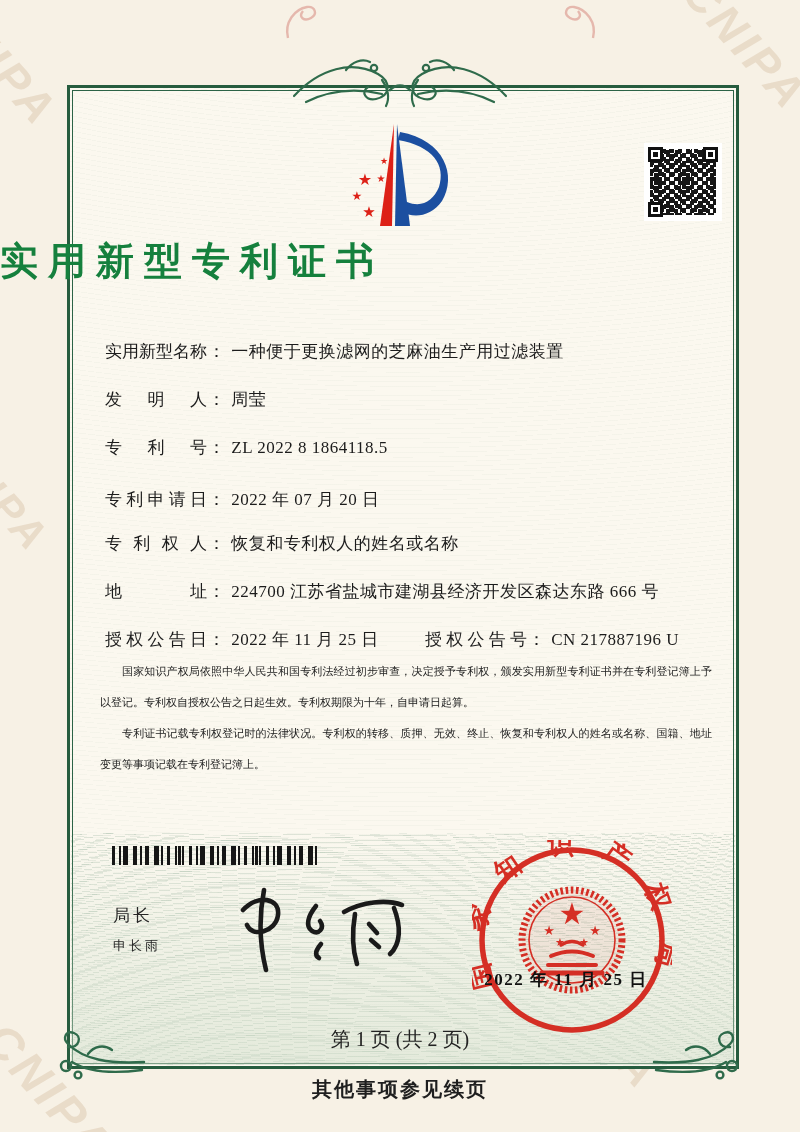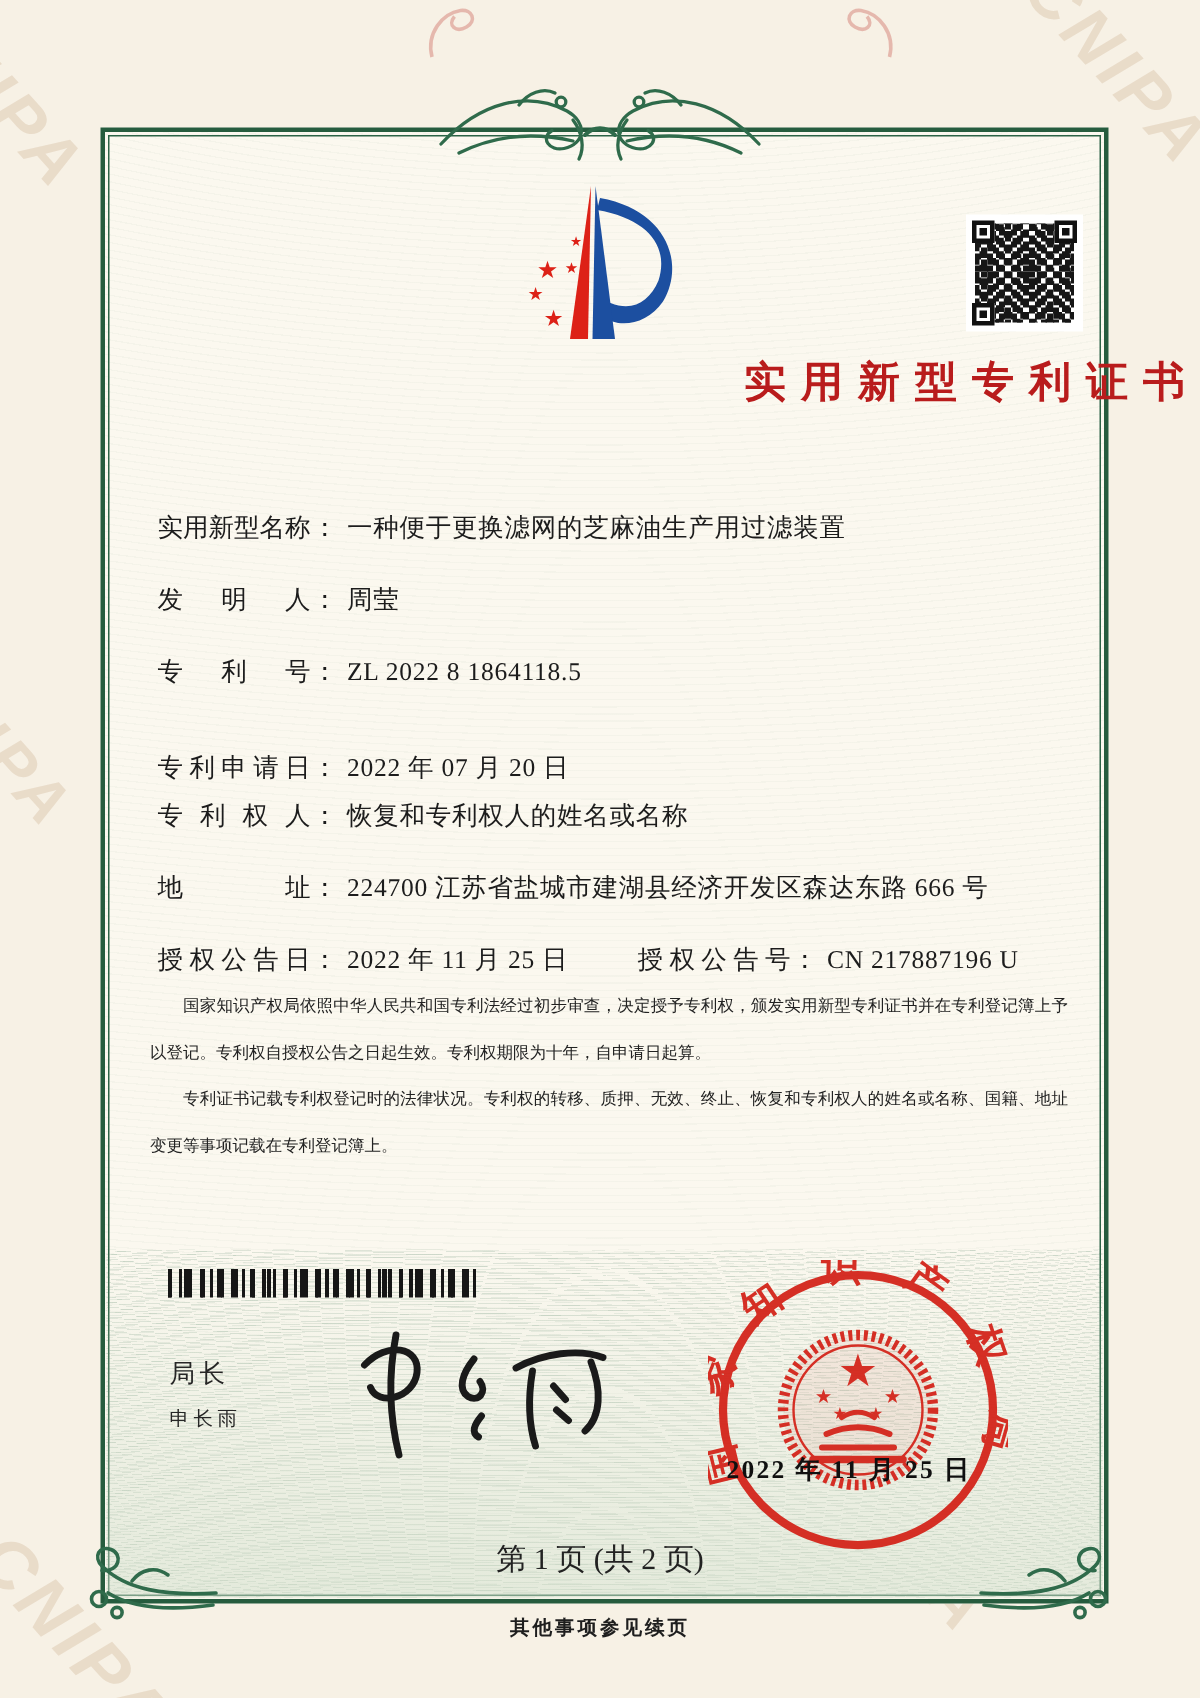--- a/index.html
+++ b/index.html
@@ -41,22 +41,22 @@
   .logo{position:absolute;left:333px;top:118px;}
   .qr{position:absolute;left:644px;top:143px;width:66px;height:66px;background:#fff;padding:6px;}
   .qr-body{position:relative;width:100%;height:100%;
      background:
        repeating-conic-gradient(#161616 0% 25%, transparent 25% 50%) 0px 0px/8px 8px,
        repeating-conic-gradient(#161616 0% 25%, transparent 25% 50%) 3px 5px/11px 9px;}
   .fq{position:absolute;width:15px;height:15px;border:3px solid #111;background:#fff;box-sizing:border-box;}
   .fq::after{content:"";position:absolute;inset:2px;background:#111;}
   .fq.tl{left:-2px;top:-2px;} .fq.tr{right:-2px;top:-2px;} .fq.bl{left:-2px;bottom:-2px;}
 
-  .title{position:absolute;left:0;right:0;top:236px;text-align:right;
-         font-size:28px;font-weight:700;color:#b91c1c;letter-spacing:10px;}
+  .title{position:absolute;left:0;right:0;top:236px;text-align:left;
+         font-size:38px;font-weight:700;color:#15803d;letter-spacing:10px;}
 
   
   .fields{position:absolute;left:105px;top:340px;width:560px;font-size:17px;color:#1c1c1c;}
   .frow{position:absolute;left:0;height:26px;white-space:nowrap;}
   .flabel{display:inline-block;width:102px;text-align:justify;text-align-last:justify;vertical-align:top;}
   .fcolon{display:inline-block;margin:0 2px 0 1px;}
   .fvalue{letter-spacing:.5px;}
   .fpair2{position:absolute;left:320px;top:0;white-space:nowrap;}
 
   
@@ -72,21 +72,21 @@
   .issuer-title{position:absolute;left:113px;top:904px;font-size:17px;letter-spacing:3px;color:#262626;
      font-family:"Liberation Sans","DejaVu Sans",sans-serif;text-align:center;}
   .issuer-name{position:absolute;left:113px;top:937px;font-size:13px;letter-spacing:3px;color:#262626;
      font-family:"Liberation Sans","DejaVu Sans",sans-serif;}
   .signature{position:absolute;left:228px;top:882px;}
   .seal{position:absolute;left:472px;top:840px;opacity:.95;}
   .sealdate{position:absolute;left:478px;top:968px;width:176px;text-align:center;
      font-size:17px;color:#101010;letter-spacing:1.5px;font-weight:600;}
   .pagenum{position:absolute;left:0;right:0;top:1026px;text-align:center;font-size:20px;color:#222;}
   .contnote{position:absolute;left:0;right:0;top:1076px;text-align:center;
-     font-size:13px;color:#1e1e1e;letter-spacing:2px;font-weight:600;}
+     font-size:20px;color:#1e1e1e;letter-spacing:2px;font-weight:600;}
 </style>
 </head>
 <body>
 
 <div class="page">
 
   <span class="wm wm1">CNIPA</span>
   <span class="wm wm2">CNIPA</span>
   <span class="wm wm3">CNIPA</span>
   <span class="wm wm4">CNIPA</span>
@@ -170,21 +170,21 @@
       <span class="fvalue">一种便于更换滤网的芝麻油生产用过滤装置</span>
     </div>
     <div class="frow" style="top:48px">
       <span class="flabel">发明人</span><span class="fcolon">：</span>
       <span class="fvalue">周莹</span>
     </div>
     <div class="frow" style="top:96px">
       <span class="flabel">专利号</span><span class="fcolon">：</span>
       <span class="fvalue">ZL 2022 8 1864118.5</span>
     </div>
-    <div class="frow" style="top:160px">
+    <div class="frow" style="top:148px">
       <span class="flabel">专利申请日</span><span class="fcolon">：</span>
       <span class="fvalue">2022 年 07 月 20 日</span>
     </div>
     <div class="frow" style="top:192px">
       <span class="flabel">专利权人</span><span class="fcolon">：</span>
       <span class="fvalue">恢复和专利权人的姓名或名称</span>
     </div>
     <div class="frow" style="top:240px">
       <span class="flabel">地址</span><span class="fcolon">：</span>
       <span class="fvalue">224700 江苏省盐城市建湖县经济开发区森达东路 666 号</span>

